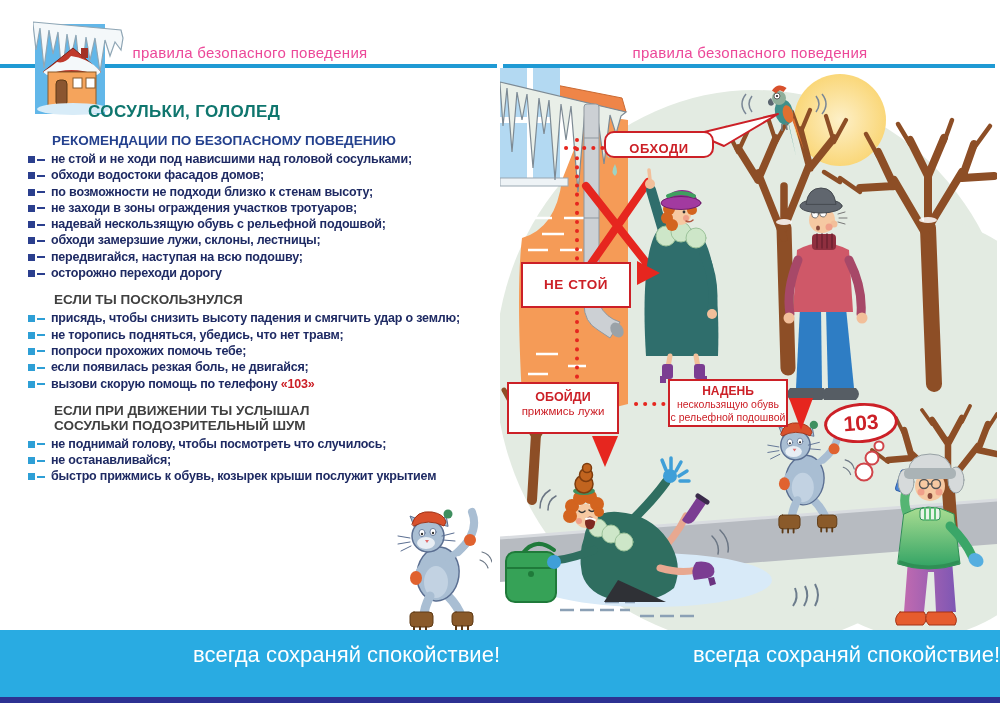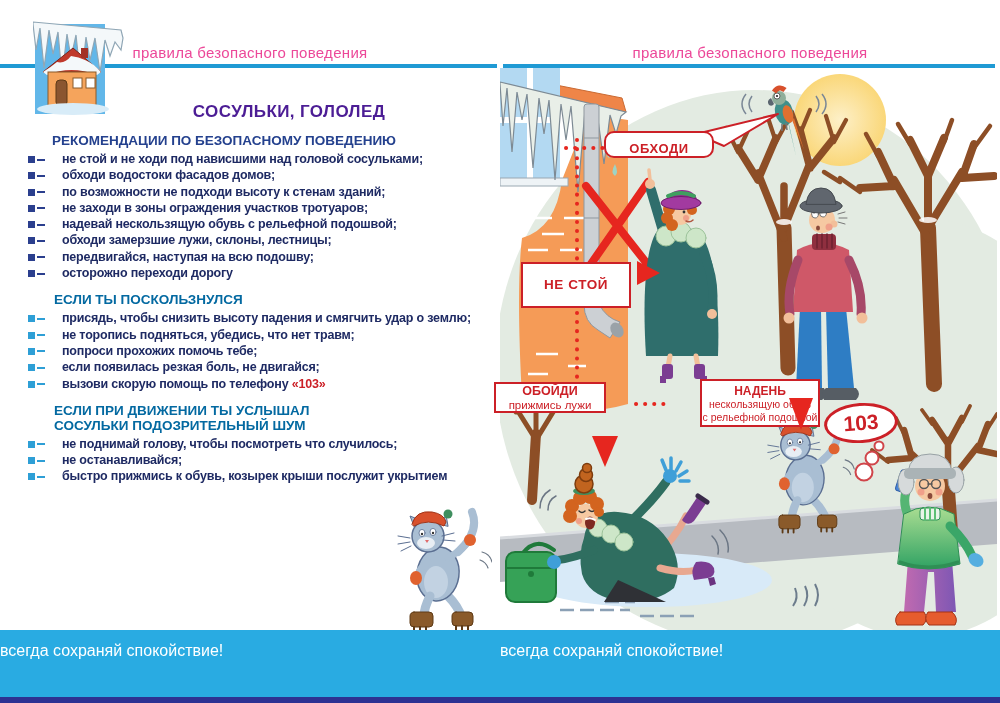--- a/index.html
+++ b/index.html
@@ -8,66 +8,66 @@
   
   .hdr-line{position:absolute;height:4px;background:#1f9ad4;top:64px;}
   .hdr-line.left{left:0;width:497px;}
   .hdr-line.right{left:503px;width:492px;}
   .hdr-text{position:absolute;top:44px;width:500px;text-align:center;font-size:15px;
             color:#ec4899;letter-spacing:.3px;}
   .hdr-text.left{left:0;}
   .hdr-text.right{left:500px;}
   
   .lcontent{position:absolute;left:28px;top:102px;width:462px;}
-  .ptitle{color:#4c1d95;font-weight:bold;font-size:17px;text-align:center;margin:0 0 0 60px;
+  .ptitle{color:#0f766e;font-weight:bold;font-size:17px;margin:0 0 0 60px;
           letter-spacing:.4px;}
   .sec{font-weight:bold;font-size:13.5px;margin:11px 0 3px 26px;line-height:15px;}
   .sec.navy{color:#24418e;margin-left:24px;}
-  .sec.blue{color:#0369a1;max-width:330px;}
+  .sec.blue{color:#404040;max-width:330px;}
   ul.rules{list-style:none;margin:0;padding:0;}
-  ul.rules li{position:relative;padding-left:34px;font-size:12.5px;font-weight:bold;
+  ul.rules li{position:relative;padding-left:23px;font-size:12.5px;font-weight:bold;
               line-height:16.3px;color:#1e2a63;letter-spacing:-.2px;}
   ul.rules li::before{content:"";position:absolute;left:0;top:5px;width:17px;height:7px;
      background:linear-gradient(#2b3f8e,#2b3f8e) 0 0/7px 7px no-repeat,
                 linear-gradient(#2b3f8e,#2b3f8e) 9px 2.5px/8px 2px no-repeat;}
   ul.rules.blue li::before{
      background:linear-gradient(#2e9fd6,#2e9fd6) 0 0/7px 7px no-repeat,
                 linear-gradient(#2e9fd6,#2e9fd6) 9px 2.5px/8px 2px no-repeat;}
   .red103{color:#cc2027;}
   
   .scene{position:absolute;left:500px;top:68px;width:497px;height:562px;}
   .houseicon{position:absolute;left:33px;top:20px;width:92px;height:98px;}
   .leftcat{position:absolute;left:396px;top:500px;width:96px;height:132px;}
   
   .lblbox{position:absolute;background:#fff;border:2px solid #cc2027;color:#cc2027;
           text-align:center;font-weight:bold;box-sizing:border-box;}
   .b-obhodi{left:604px;top:131px;width:110px;height:27px;border-radius:10px;
             font-size:13px;line-height:31px;letter-spacing:.6px;}
   .b-nestoy{left:521px;top:262px;width:110px;height:46px;font-size:13.5px;line-height:42px;
             letter-spacing:.6px;}
-  .b-oboydi{left:494px;top:382px;width:112px;height:31px;font-size:12.5px;
+  .b-oboydi{left:507px;top:382px;width:112px;height:52px;padding-top:6px;font-size:12.5px;
             line-height:14px;}
   .b-oboydi .sub{font-weight:normal;font-size:11.5px;}
   .b-naden{left:668px;top:379px;width:120px;height:48px;padding-top:4px;font-size:12px;
-           line-height:13px;margin-left:32px;}
+           line-height:13px;}
   .b-naden .sub{font-weight:normal;font-size:10.5px;display:block;}
   .b-103{left:824px;top:403px;width:74px;height:40px;border-width:3px;border-radius:50%;
          font-size:21px;line-height:34px;transform:rotate(-4deg);}
   .tri{position:absolute;width:0;height:0;}
   .tri-right{left:637px;top:261px;border-top:12px solid transparent;
              border-bottom:12px solid transparent;border-left:23px solid #e6261f;}
   .tri-down1{left:592px;top:436px;border-left:13px solid transparent;
              border-right:13px solid transparent;border-top:31px solid #e6261f;}
   .tri-down2{left:789px;top:398px;border-left:12px solid transparent;
              border-right:12px solid transparent;border-top:32px solid #e6261f;}
   
   .footer-bar{position:absolute;left:0;top:630px;width:1000px;height:67px;background:#29abe2;}
   .footer-line{position:absolute;left:0;top:697px;width:1000px;height:6px;background:#2d3192;}
-  .footer-text{position:absolute;top:642px;width:500px;text-align:left;color:#ffffff;
-               font-size:16px;}
+  .footer-text{position:absolute;top:642px;width:500px;text-align:right;color:#ffffff;
+               font-size:22px;}
   .footer-text.left{left:0;}
   .footer-text.right{left:500px;}
 </style>
 </head>
 <body>
 
 <div class="poster">
 
   <div class="hdr-line left"></div>
   <div class="hdr-line right"></div>
@@ -87,21 +87,21 @@
     <ellipse cx="40" cy="89" rx="36" ry="6" fill="#d8ecf8"></ellipse>
   </svg>
 
   <div class="lcontent">
     <div class="ptitle">СОСУЛЬКИ, ГОЛОЛЕД</div>
 
     <div class="sec navy">РЕКОМЕНДАЦИИ ПО БЕЗОПАСНОМУ ПОВЕДЕНИЮ</div>
     <ul class="rules">
       <li><span>не стой и не ходи под нависшими над головой сосульками;</span></li>
       <li><span>обходи водостоки фасадов домов;</span></li>
-      <li><span>по возможности не подходи высоту к стенам зданий;</span></li>
+      <li><span>по возможности не подходи близко к стенам высоту;</span></li>
       <li><span>не заходи в зоны ограждения участков тротуаров;</span></li>
       <li><span>надевай нескользящую обувь с рельефной подошвой;</span></li>
       <li><span>обходи замерзшие лужи, склоны, лестницы;</span></li>
       <li><span>передвигайся, наступая на всю подошву;</span></li>
       <li><span>осторожно переходи дорогу</span></li>
     </ul>
 
     <div class="sec blue">ЕСЛИ ТЫ ПОСКОЛЬЗНУЛСЯ</div>
     <ul class="rules blue">
       <li><span>присядь, чтобы снизить высоту падения и смягчить удар о землю;</span></li>

